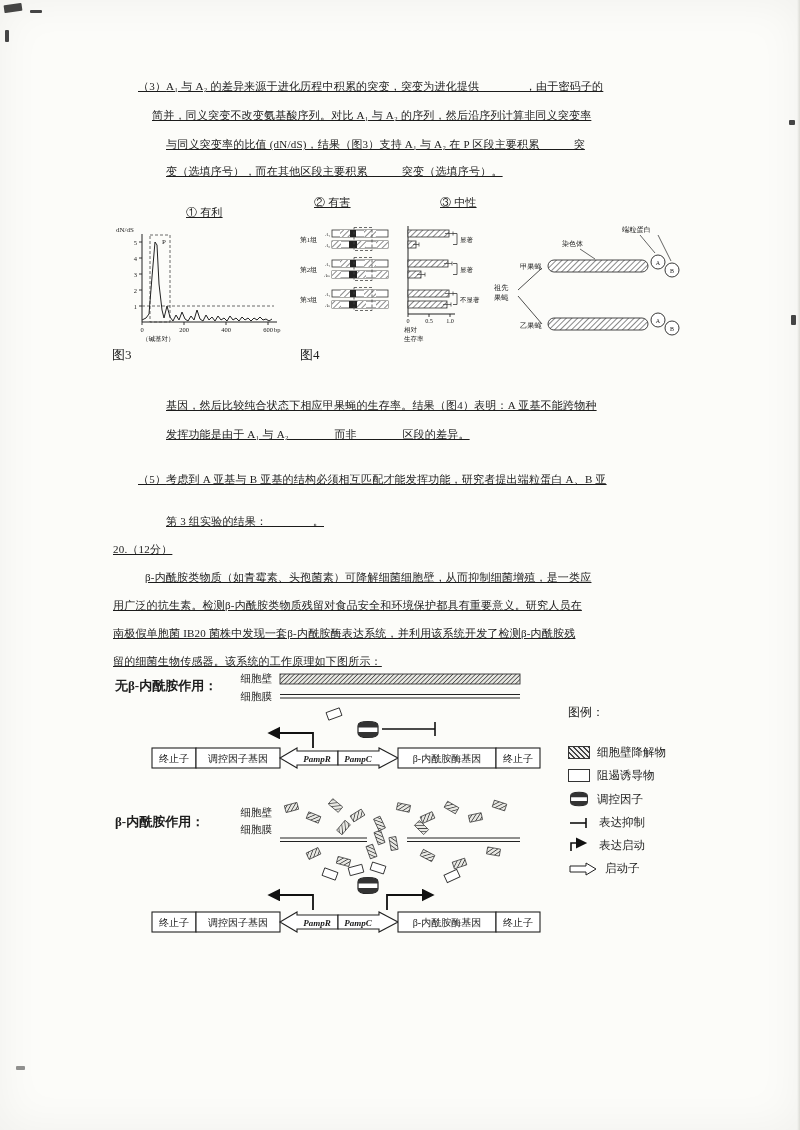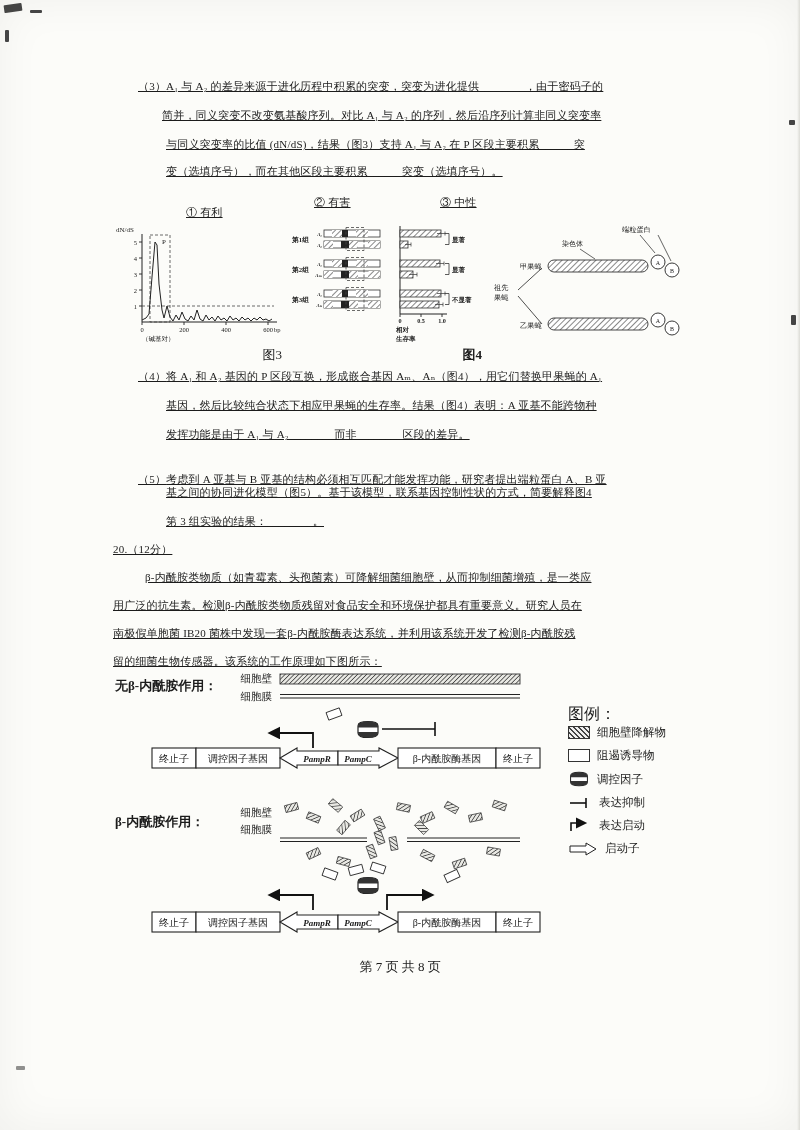--- a/index.html
+++ b/index.html
@@ -1,42 +1,42 @@
 <!DOCTYPE html>
 <html><head>
 <meta charset="utf-8">
 <style>
   html,body{margin:0;padding:0;background:#ffffff;}
   .page{position:relative;width:800px;height:1130px;margin:0 auto;background:#fcfcf9;
         font-family:"Liberation Serif","DejaVu Serif",serif;color:#1c1c1c;overflow:hidden;
         box-shadow:inset 0 0 45px rgba(0,0,0,0.05);}
   .line{position:absolute;white-space:nowrap;font-size:11px;line-height:1.2;letter-spacing:0.2px;text-decoration:underline;}
   .fig{position:absolute;}
-  .fig-caption{text-align:right;font-size:13px;margin-top:2px;}
+  .fig-caption{text-align:left;font-size:13px;margin-top:2px;}
   svg{display:block;overflow:visible;}
   svg text{font-family:inherit;fill:#1c1c1c;}
   .axis{stroke:#222;stroke-width:1;fill:none;}
   .curve{stroke:#222;stroke-width:1;fill:none;}
   .dash{stroke:#444;stroke-width:0.8;fill:none;stroke-dasharray:3,2;}
   .tick{stroke:#222;stroke-width:0.9;}
   .gbox{fill:#ffffff;stroke:#222;stroke-width:1.1;}
   .gtxt{font-size:10px;text-anchor:middle;}
   .pamp{font-size:9px;font-style:italic;font-weight:bold;text-anchor:middle;}
   .frag{fill:url(#hatchDense);stroke:#333;stroke-width:0.7;}
   .ind{fill:#ffffff;stroke:#333;stroke-width:0.9;}
   .flow{stroke:#111;stroke-width:1.8;fill:none;}
   .inh{stroke:#111;stroke-width:1.6;}
   .seg-outline{fill:#fff;stroke:#333;stroke-width:0.8;}
   .err{stroke:#333;stroke-width:0.7;}
   .brk{stroke:#333;stroke-width:0.8;fill:none;}
   .mark{position:absolute;background:#262626;opacity:0.85;border-radius:1px;}
   .edge{position:absolute;right:0;top:0;width:3px;height:100%;
         background:linear-gradient(to left,#dcdcd6,rgba(255,255,255,0));}
   .legend{position:absolute;left:568px;top:704px;width:185px;font-size:11.5px;}
-  .lg-title{font-size:16px;margin-bottom:0;}
+  .lg-title{font-size:12px;margin-bottom:24px;}
   .lg-item{display:flex;align-items:center;gap:7px;margin-bottom:8px;}
   .sw{flex:0 0 auto;display:inline-block;}
   .sw-hatch{width:20px;height:11px;border:1px solid #333;
             background:repeating-linear-gradient(45deg,#444 0 1.2px,#eee 1.2px 3.5px);}
   .sw-white{width:20px;height:11px;border:1px solid #333;background:#fff;}
   .footer{position:absolute;left:0;top:958px;width:100%;text-align:center;font-size:13px;}
 </style>
 </head>
 <body>
 
@@ -65,21 +65,21 @@
   <div class="edge"></div>
 
   <div class="mark" style="left:4px;top:4px;width:18px;height:8px;transform:rotate(-8deg);"></div>
   <div class="mark" style="left:30px;top:10px;width:12px;height:3px;"></div>
   <div class="mark" style="left:5px;top:30px;width:4px;height:12px;"></div>
   <div class="mark" style="left:789px;top:120px;width:6px;height:5px;"></div>
   <div class="mark" style="left:791px;top:315px;width:5px;height:10px;"></div>
   <div class="mark" style="left:16px;top:1066px;width:9px;height:4px;opacity:.5;"></div>
 
   <div class="line" style="left:138px;top:80px;"><span>（3）</span><span>A₁ 与 A₂ 的差异来源于进化历程中积累的突变，突变为进化提供________，由于密码子的</span></div>
-  <div class="line" style="left:162px;top:109px;">简并，同义突变不改变氨基酸序列。对比 A₁ 与 A₂ 的序列，然后沿序列计算非同义突变率</div>
+  <div class="line" style="left:152px;top:109px;">简并，同义突变不改变氨基酸序列。对比 A₁ 与 A₂ 的序列，然后沿序列计算非同义突变率</div>
   <div class="line" style="left:166px;top:138px;text-align:center;">与同义突变率的比值 (dN/dS)，结果（图3）支持 A₁ 与 A₂ 在 P 区段主要积累______突</div>
   <div class="line" style="left:166px;top:165px;">变（选填序号），而在其他区段主要积累______突变（选填序号）。</div>
   <div class="line" style="left:186px;top:196px;margin-top:10px;">① 有利</div>
   <div class="line" style="left:314px;top:196px;">② 有害</div>
   <div class="line" style="left:440px;top:196px;">③ 中性</div>
 
   <div class="fig" style="left:112px;top:222px;width:170px;">
     <svg width="170" height="122" viewBox="0 0 170 122">
       <text x="4" y="10" font-size="7">dN/dS</text>
       <polyline class="axis" points="30,12 30,100 165,100"></polyline>
@@ -108,21 +108,21 @@
         <text x="72" y="110" font-size="6.5" text-anchor="middle">200</text>
         <text x="114" y="110" font-size="6.5" text-anchor="middle">400</text>
         <text x="156" y="110" font-size="6.5" text-anchor="middle">600</text>
       </g>
       <text x="162" y="110" font-size="6.5">bp</text>
       <text x="30" y="119" font-size="6.5">（碱基对）</text>
     </svg>
     <div class="fig-caption">图3</div>
   </div>
 
-  <div class="fig" style="left:292px;top:222px;width:190px;font-weight:bold;">
+  <div class="fig" style="left:300px;top:222px;width:190px;">
     <svg width="190" height="122" viewBox="0 0 190 122">
       <g>
         <text x="0" y="20" font-size="6.8">第1组</text>
         <text x="0" y="50" font-size="6.8">第2组</text>
         <text x="0" y="80" font-size="6.8">第3组</text>
       </g>
       <g font-size="4.8" font-style="italic" text-anchor="end">
         <text x="30" y="13.5">A₁</text>
         <text x="30" y="24.5">A₂</text>
         <text x="30" y="43.5">A₁</text>
@@ -227,26 +227,24 @@
       <line x1="26" y1="74" x2="50" y2="102" stroke="#222" stroke-width="0.8"></line>
       <text x="28" y="106" font-size="7.2">乙果蝇</text>
       <rect x="56" y="96" width="100" height="12" rx="6" fill="url(#hatch)" stroke="#333" stroke-width="0.9"></rect>
       <circle cx="166" cy="98" r="7" fill="#fff" stroke="#222" stroke-width="0.9"></circle>
       <circle cx="180" cy="106" r="7" fill="#fff" stroke="#222" stroke-width="0.9"></circle>
       <text x="166" y="100.5" font-size="6" text-anchor="middle">A</text>
       <text x="180" y="108.5" font-size="6" text-anchor="middle">B</text>
     </svg>
   </div>
 
-  <div class="line" style="left:138px;top:370px;"><span>（4）</span><span>将 A₁ 和 A₂ 基因的 P 区段互换，形成嵌合基因 Aₘ、Aₙ（图4），用它们替换甲果蝇的 A₁</span></div>
   <div class="line" style="left:166px;top:399px;">基因，然后比较纯合状态下相应甲果蝇的生存率。结果（图4）表明：A 亚基不能跨物种</div>
   <div class="line" style="left:166px;top:428px;">发挥功能是由于 A₁ 与 A₂________而非________区段的差异。</div>
 
   <div class="line" style="left:138px;top:473px;"><span>（5）</span><span>考虑到 A 亚基与 B 亚基的结构必须相互匹配才能发挥功能，研究者提出端粒蛋白 A、B 亚</span></div>
-  <div class="line" style="left:166px;top:486px;">基之间的协同进化模型（图5）。基于该模型，联系基因控制性状的方式，简要解释图4</div>
   <div class="line" style="left:166px;top:515px;">第 3 组实验的结果：________。</div>
 
   <div class="line" style="left:113px;top:543px;">20.（12分）</div>
   <div class="line" style="left:113px;top:599px;">用广泛的抗生素。检测β-内酰胺类物质残留对食品安全和环境保护都具有重要意义。研究人员在</div>
   <div class="line" style="left:145px;top:571px;">β-内酰胺类物质（如青霉素、头孢菌素）可降解细菌细胞壁，从而抑制细菌增殖，是一类应</div>
   <div class="line" style="left:113px;top:627px;text-align:right;">南极假单胞菌 IB20 菌株中发现一套β-内酰胺酶表达系统，并利用该系统开发了检测β-内酰胺残</div>
   <div class="line" style="left:113px;top:655px;">留的细菌生物传感器。该系统的工作原理如下图所示：</div>
 
   <div class="fig" style="left:115px;top:672px;width:455px;">
     <svg width="455" height="105" viewBox="0 0 455 105">
@@ -369,14 +367,13 @@
         <polygon class="gbox" points="223,115 264,115 264,112 283,122 264,132 264,129 223,129"></polygon>
         <text class="pamp" x="243" y="125.5">PampC</text>
         <rect class="gbox" x="283" y="112" width="98" height="20"></rect>
         <text class="gtxt" x="332" y="126">β-内酰胺酶基因</text>
         <rect class="gbox" x="381" y="112" width="44" height="20"></rect>
         <text class="gtxt" x="403" y="126">终止子</text>
       </g>
     </svg>
   </div>
 
-  <div class="footer">第 7 页 共 8 页</div>
 </div>
 
 </body></html>

